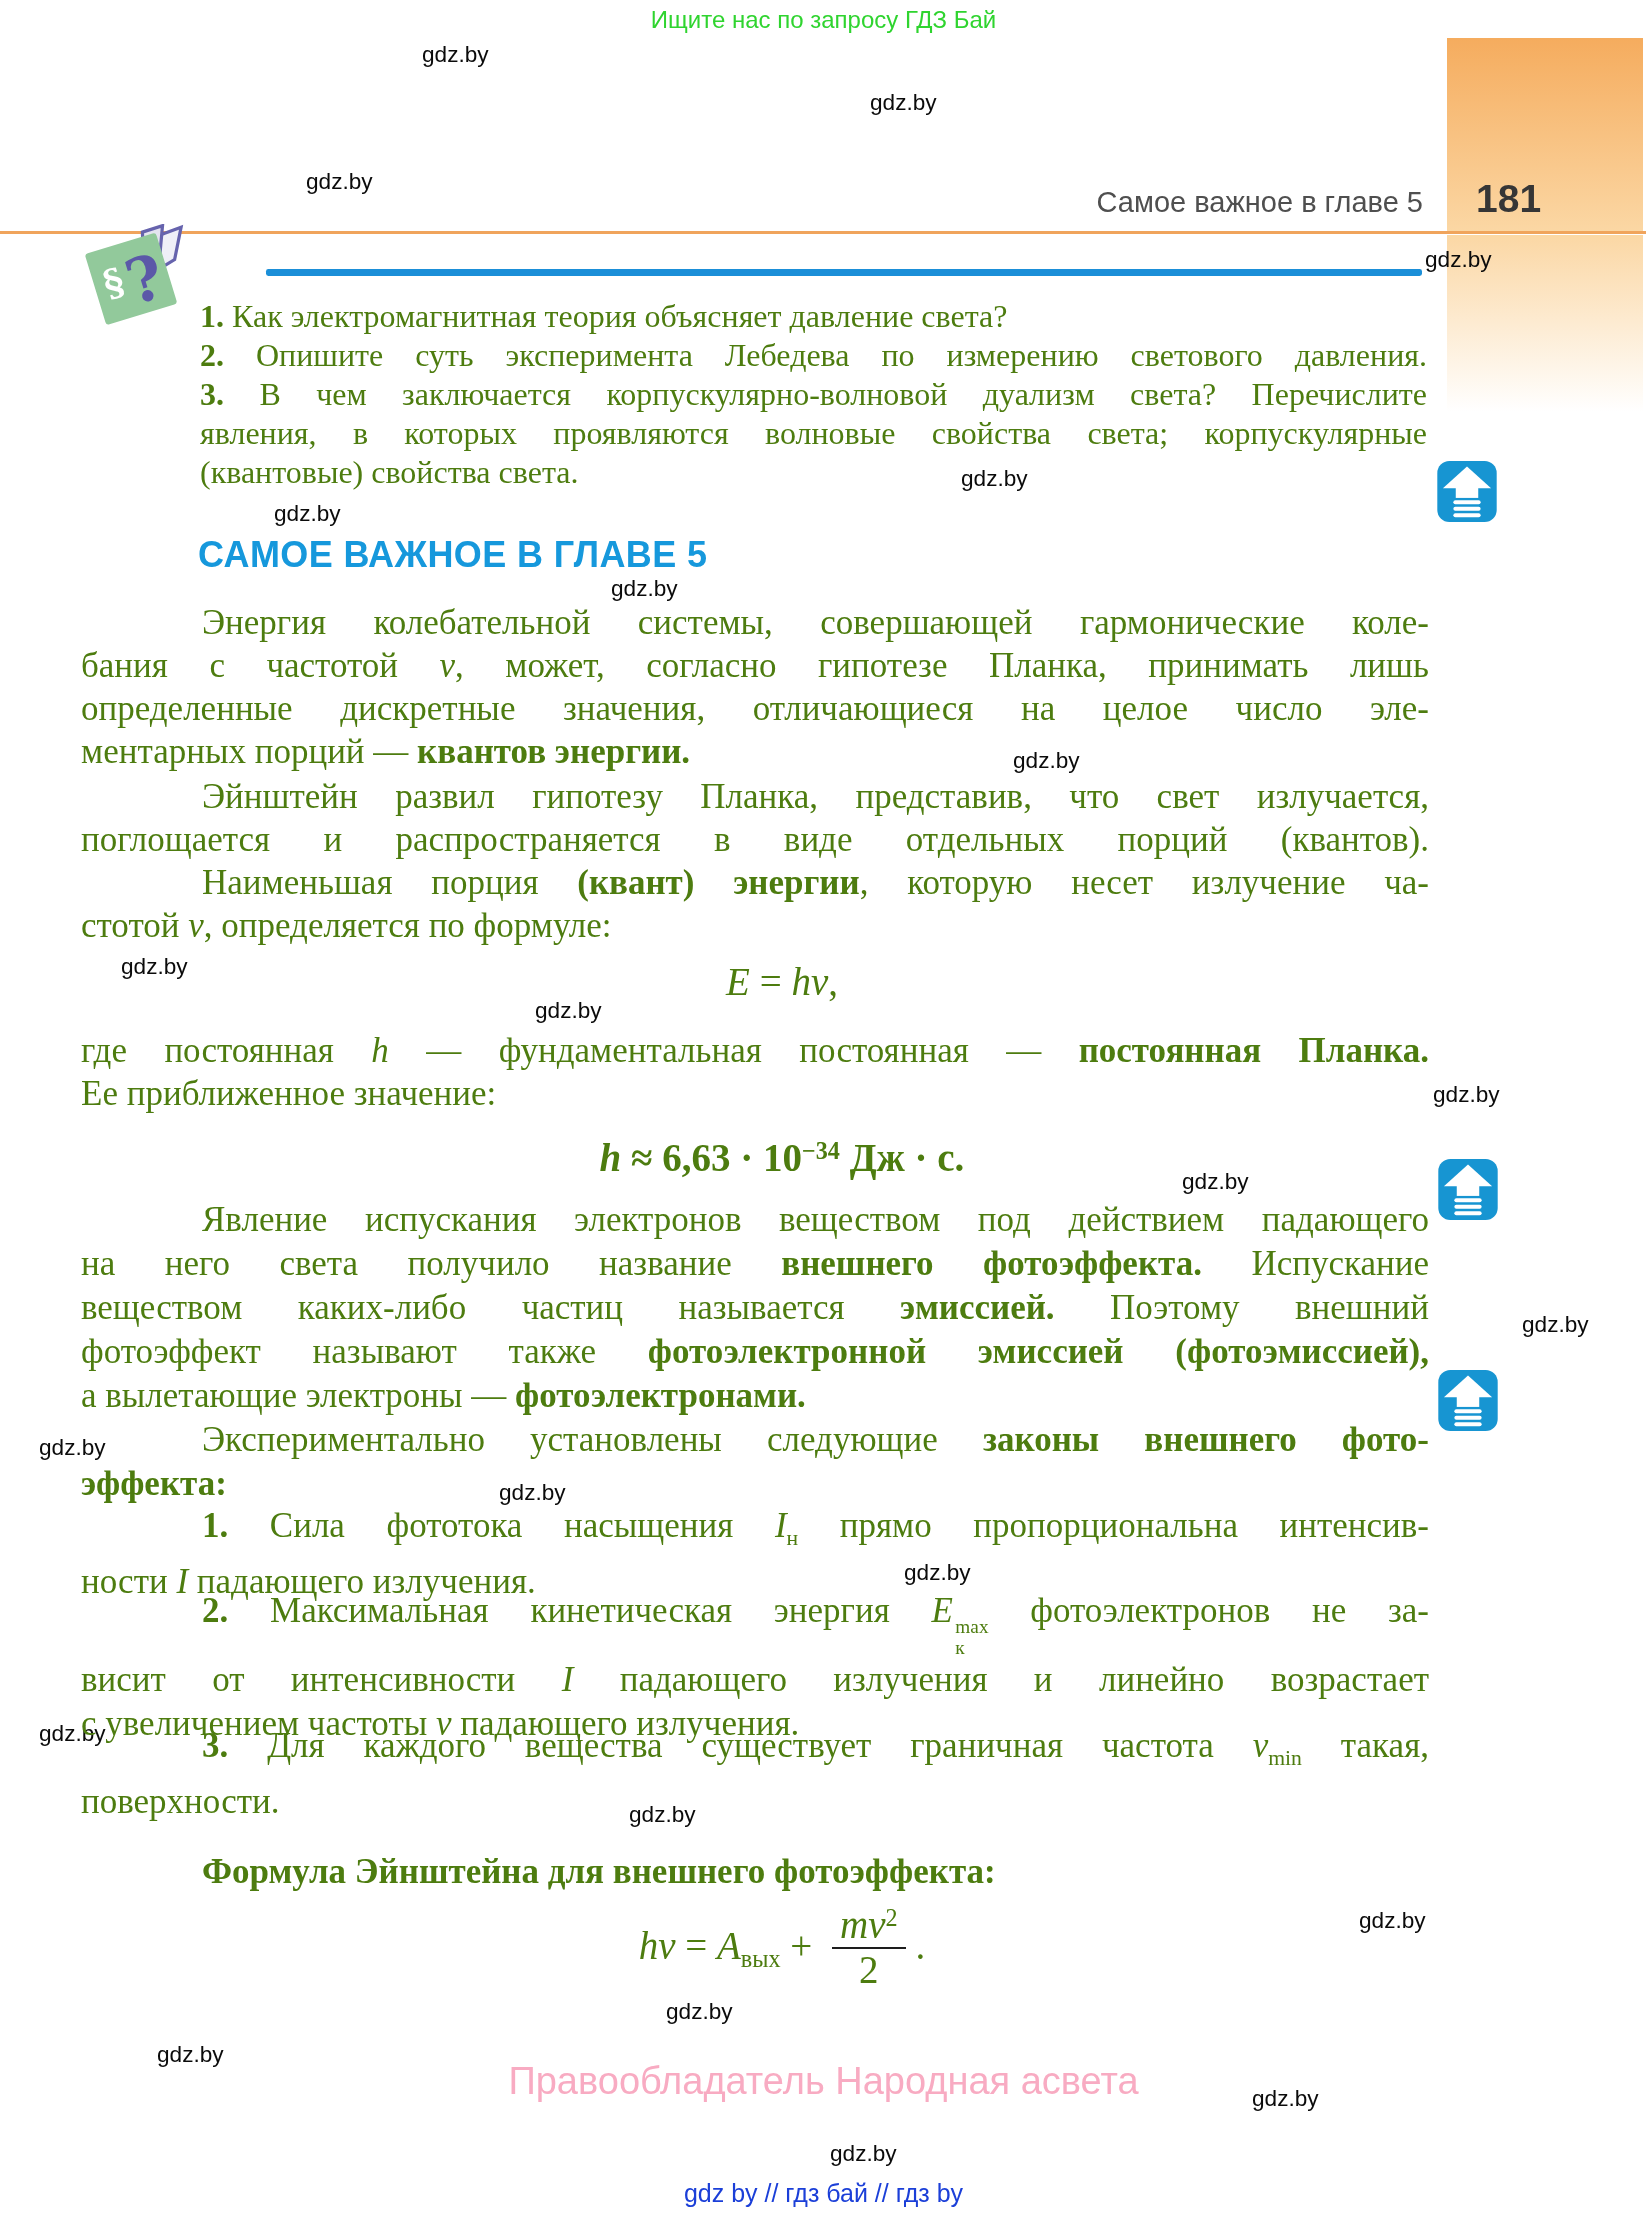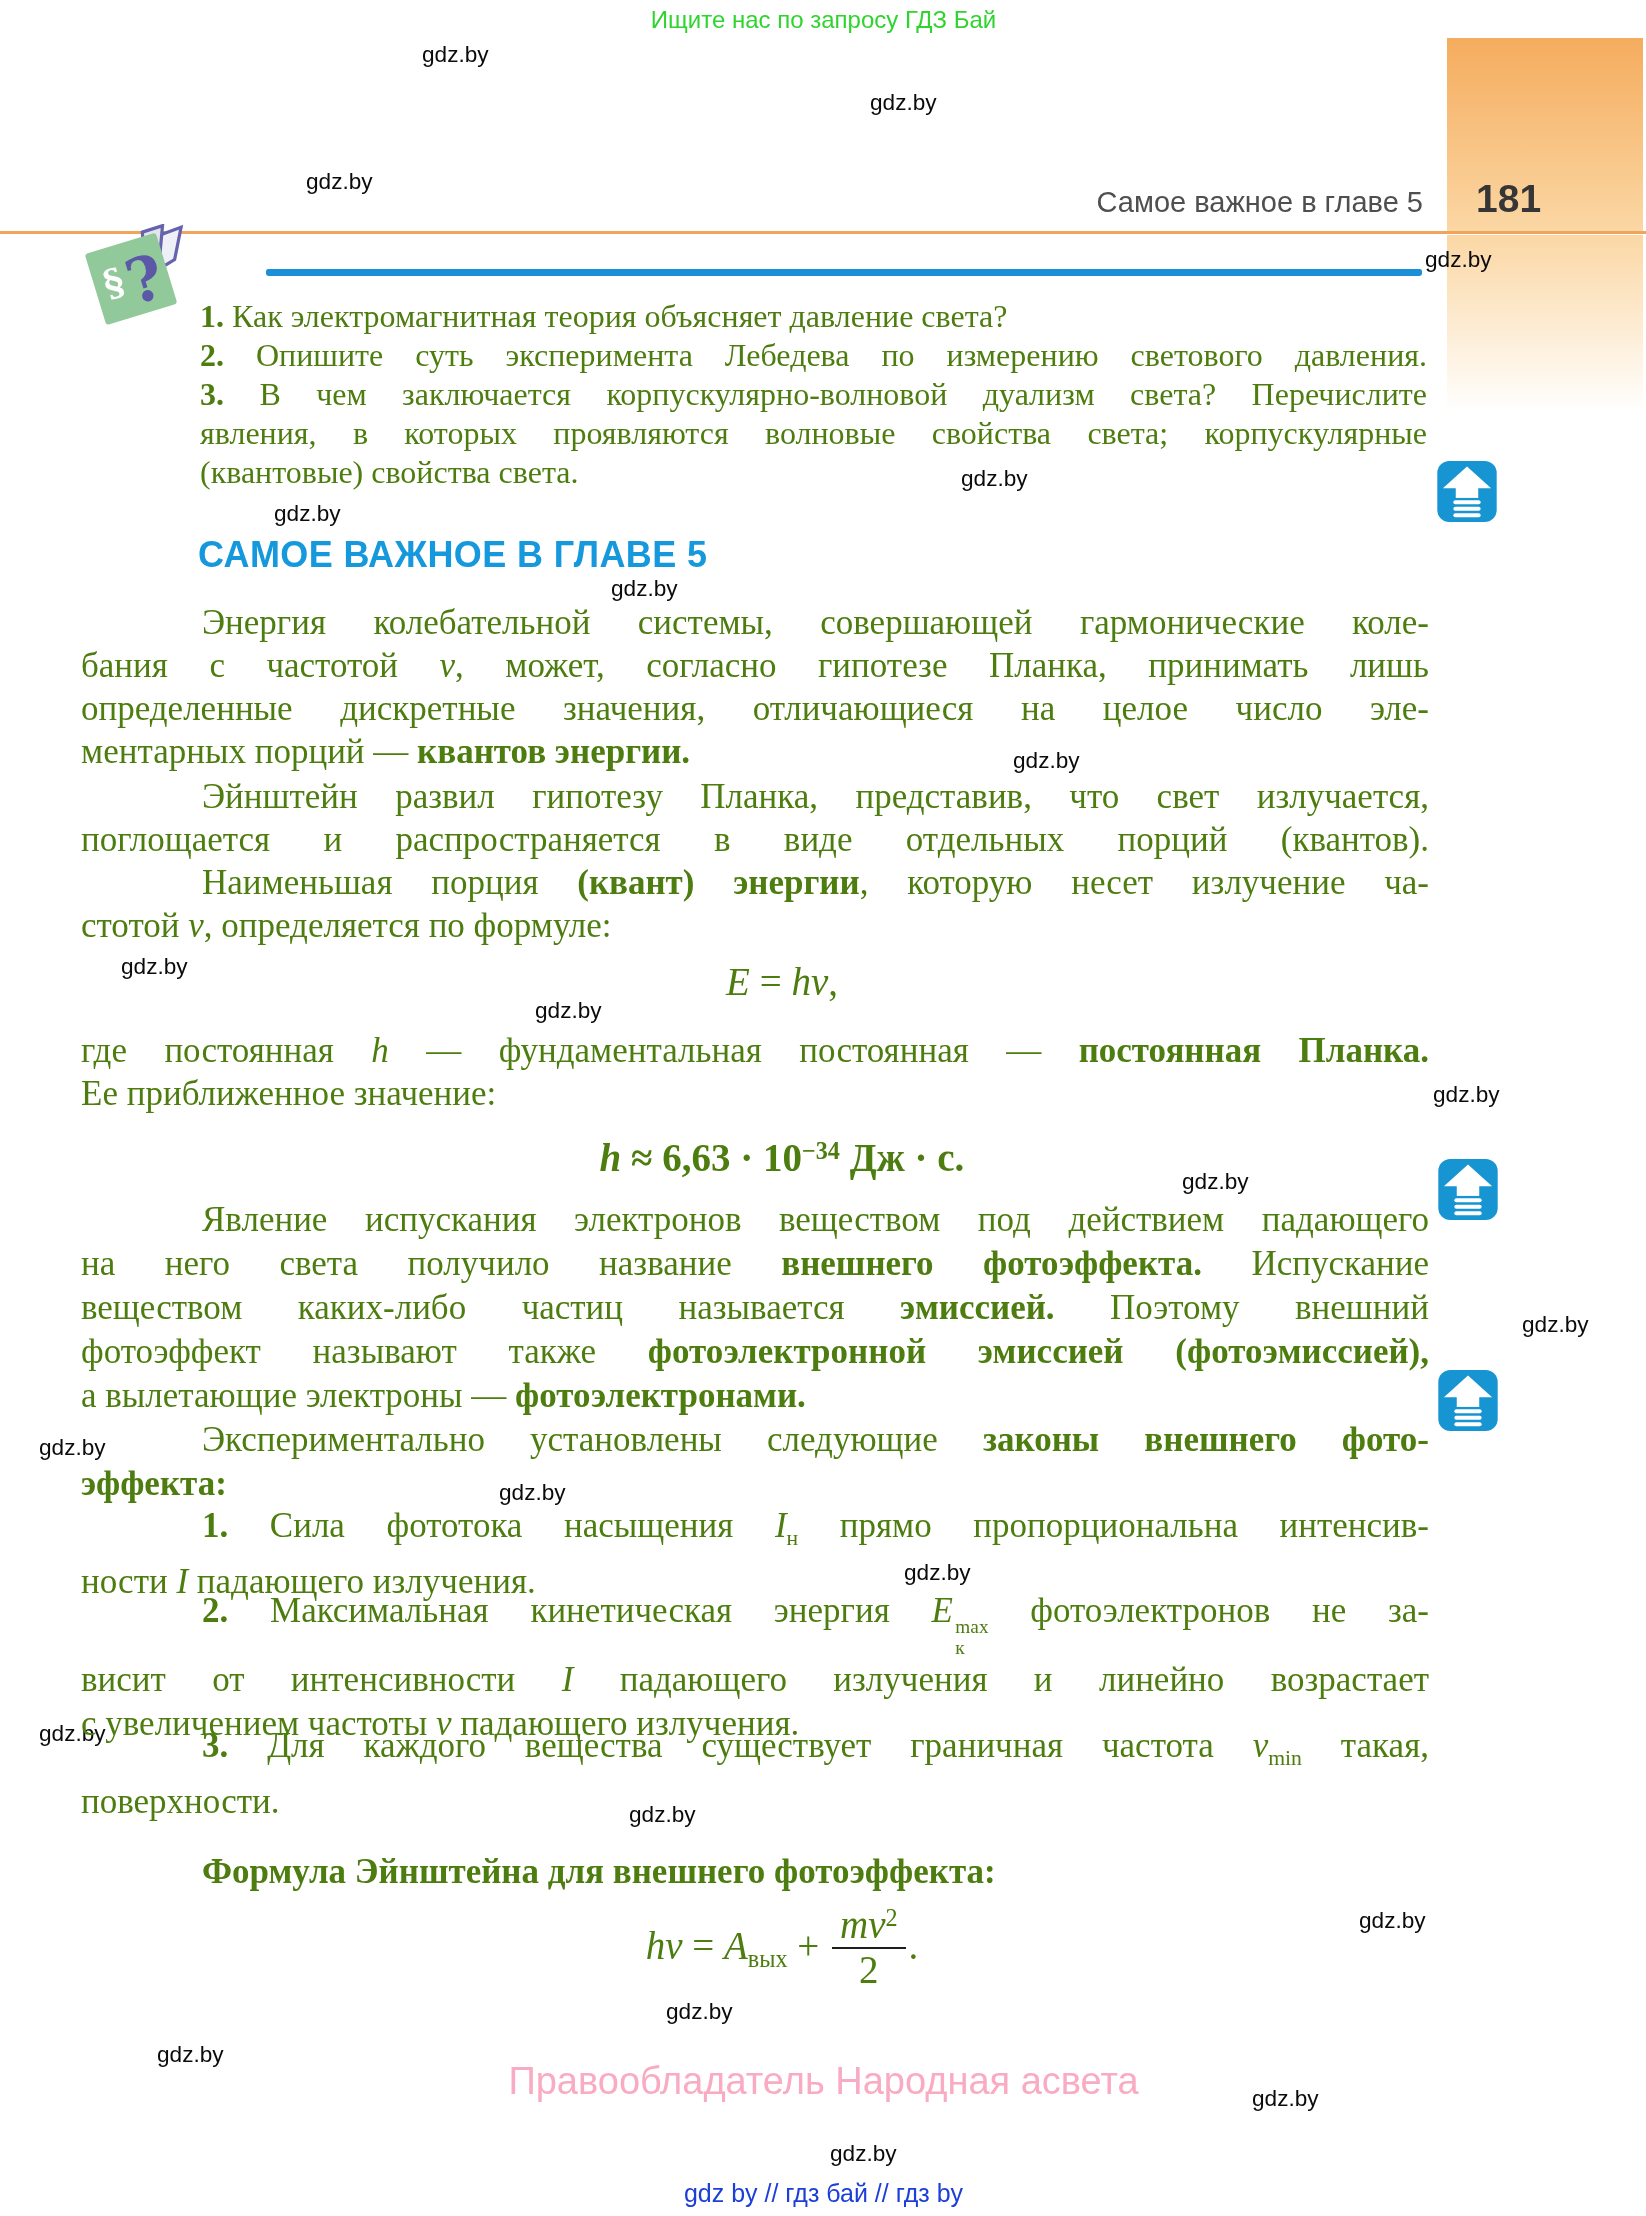--- a/index.html
+++ b/index.html
@@ -41,21 +41,21 @@
   .formula{left:81px;width:1402px;text-align:center;font-size:39px;line-height:46px}
 
   .ln.j{text-align:justify;text-align-last:justify}
   .ln.ind{padding-left:121px}
   .b{font-weight:bold}
   .i{font-style:italic}
   .sb{font-size:.62em;vertical-align:-.35em}
   .sp{font-size:.62em;vertical-align:.5em}
   .stack{display:inline-flex;flex-direction:column;vertical-align:-.55em;font-size:.55em;
          line-height:1.1;margin-left:2.4px;text-align:right}
-  .frac{display:inline-block;vertical-align:-.62em;text-align:center;line-height:1.1;margin:0 3px}
+  .frac{display:inline-block;vertical-align:-.62em;text-align:center;line-height:1.1;margin:0 10px}
   .frac .num{display:block;border-bottom:2.4px solid #1d1d1d;padding:0 8px}
   .frac .den{display:block}
 
   .footer-pink{position:absolute;top:2060px;left:0;width:100%;text-align:center;
                font-family:"Liberation Sans",sans-serif;font-size:38px;color:#f8abc2;z-index:3}
   .footer-links{position:absolute;top:2179px;left:0;width:100%;text-align:center;
                 font-family:"Liberation Sans",sans-serif;font-size:25px;color:#1b3fd8;z-index:3;cursor:pointer}
 </style>
 </head>
 <body>

